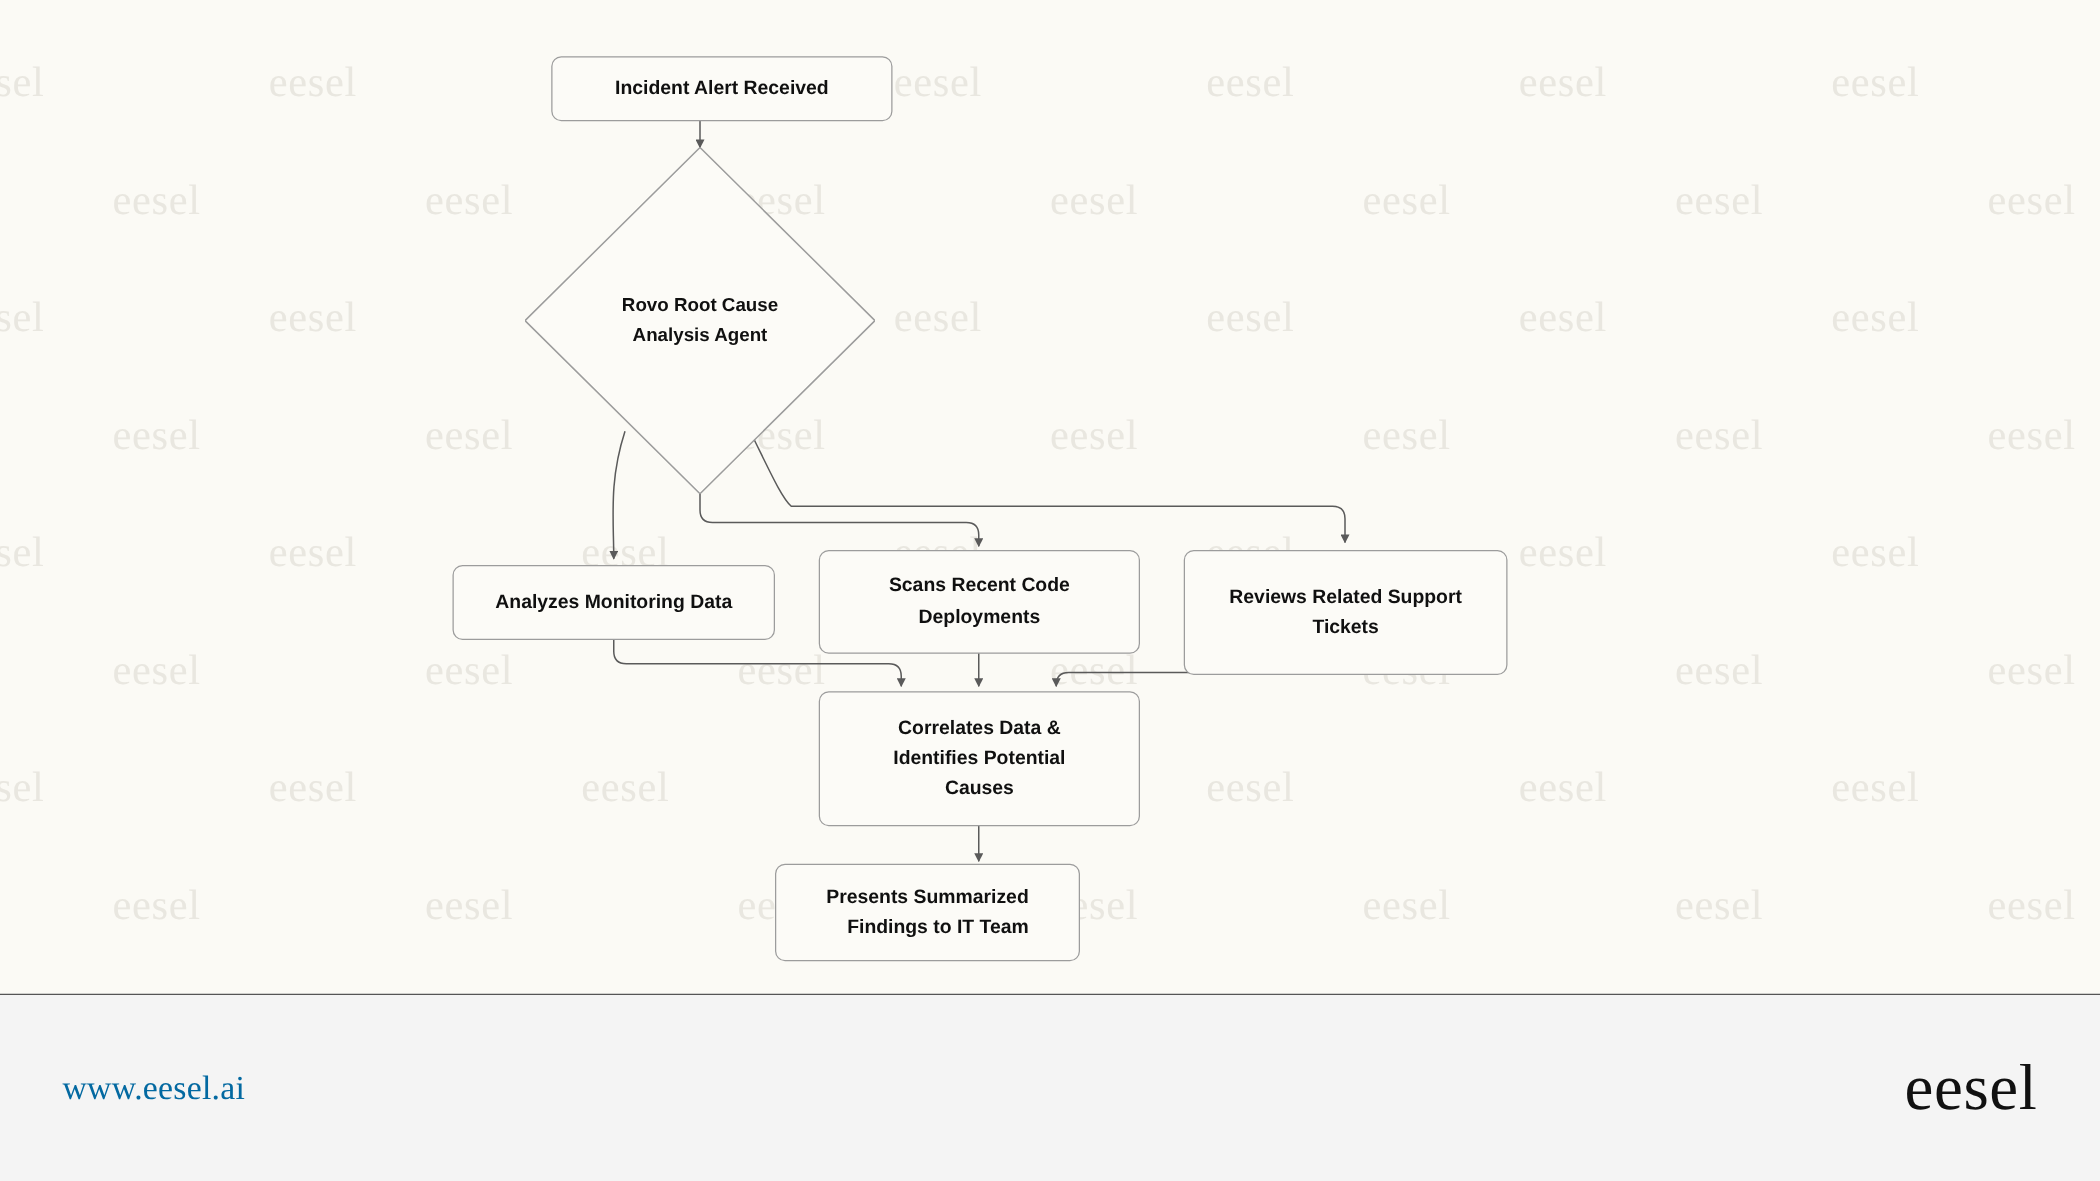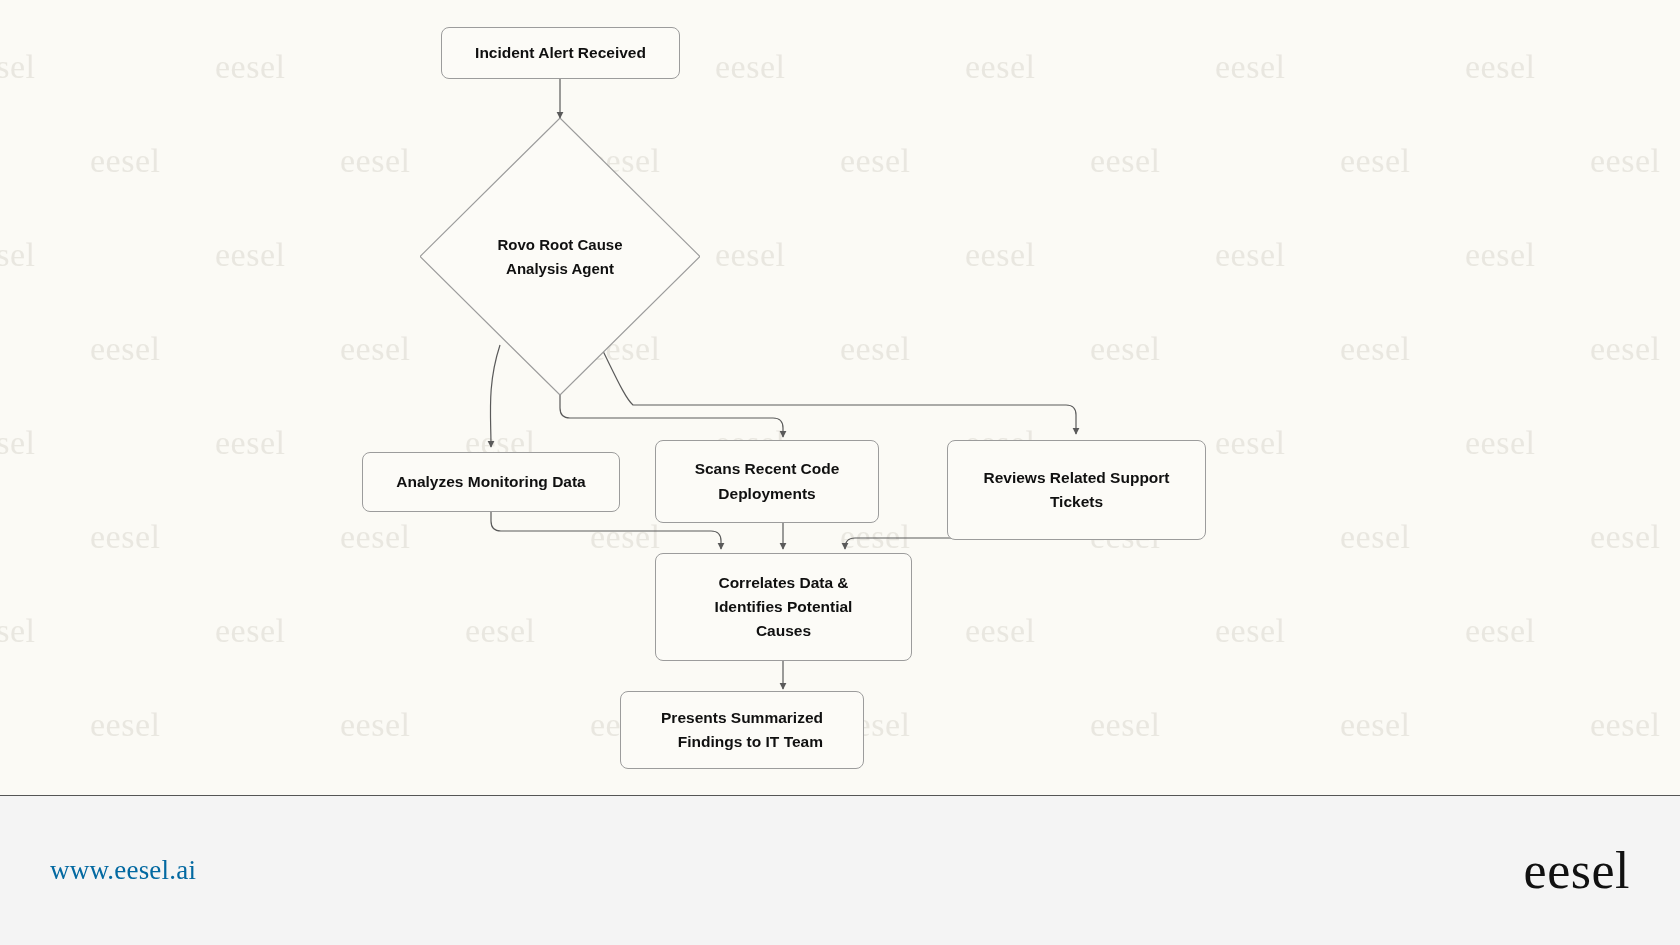--- a/index.html
+++ b/index.html
@@ -203,37 +203,37 @@
         <path d="M 491 512 L 491 521 Q 491 531 501 531 L 711 531 Q 721 531 721 541 L 721 549"></path>
 
         <path d="M 783 518 L 783 549"></path>
 
         <path d="M 1076 518 L 1076 528 Q 1076 538 1066 538 L 855 538 Q 845 538 845 548 L 845 549"></path>
 
         <path d="M 783 653 L 783 689"></path>
       </g>
     </svg>
 
-    <div class="node" style="left:441px; top:27px; width:239px; height:52px;">
+    <div class="node" style="left:441px; top:45px; width:273px; height:52px;">
       <span class="node-label">Incident Alert Received</span>
     </div>
 
     <div class="diamond-wrap" style="left:420px; top:118px; width:280px; height:277px;">
       <svg class="diamond-shape" viewBox="0 0 280 277" preserveAspectRatio="none">
         <polygon points="140,0 280,138.5 140,277 0,138.5" fill="#fcfbf7" stroke="#9c9c9c" stroke-width="1.2"></polygon>
       </svg>
       <span class="diamond-label">Rovo Root Cause
 Analysis Agent</span>
     </div>
 
     <div class="node" style="left:362px; top:452px; width:258px; height:60px;">
       <span class="node-label">Analyzes Monitoring Data</span>
     </div>
 
-    <div class="node" style="left:655px; top:440px; width:224px; height:83px;">
+    <div class="node" style="left:655px; top:440px; width:257px; height:83px;">
       <span class="node-label">Scans Recent Code
 Deployments</span>
     </div>
 
     <div class="node" style="left:947px; top:440px; width:259px; height:100px;">
       <span class="node-label">Reviews Related Support
 Tickets</span>
     </div>
 
     <div class="node" style="left:655px; top:553px; width:257px; height:108px;">

